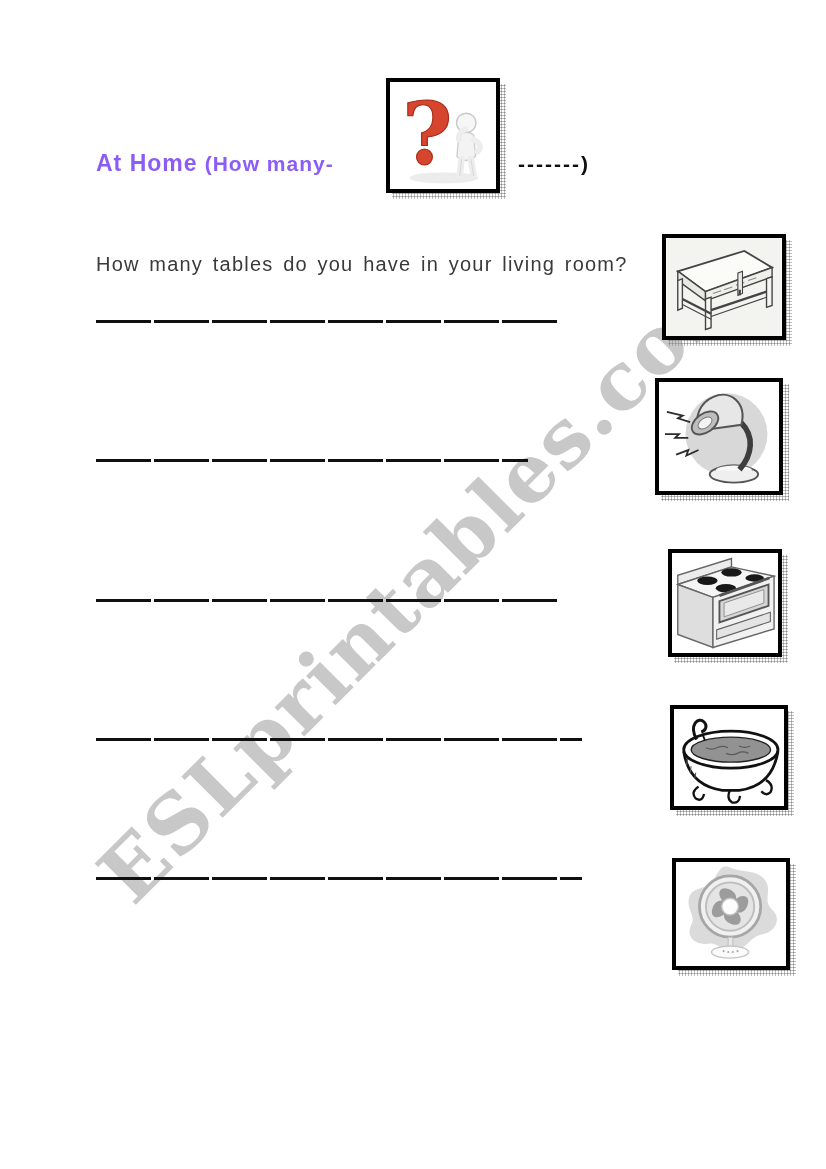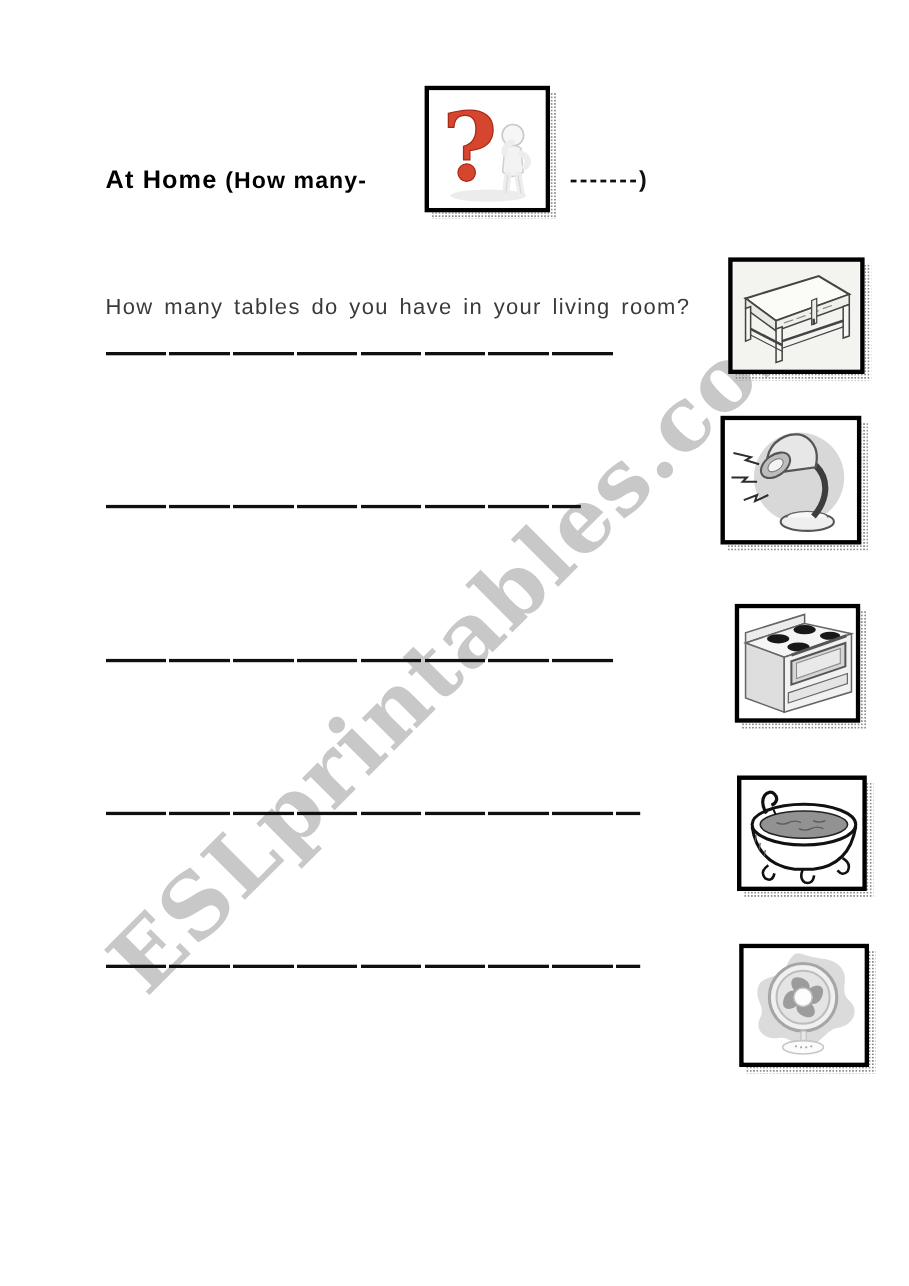--- a/index.html
+++ b/index.html
@@ -15,41 +15,41 @@
     text-align:center;line-height:120px;
     transform:rotate(-45deg);
     font-family:"DejaVu Serif",serif;font-weight:bold;
     font-size:80px;letter-spacing:2px;color:#c8c8c8;
     z-index:1;white-space:nowrap;
   }
 
   
   .title-left{
     position:absolute;left:96px;top:150px;z-index:2;
-    font-weight:bold;color:#000000;white-space:nowrap;
+    font-weight:bold;color:#8b5cf6;white-space:nowrap;
     font-size:22px;letter-spacing:1px;
   }
   .title-main{font-size:23px;}
   .title-paren{font-size:21px;}
   .title-right{
     position:absolute;left:518px;top:152px;z-index:2;
     font-weight:bold;color:#0f0f0f;font-size:21px;letter-spacing:2px;
   }
 
   
   .question-text{
     position:absolute;left:96px;z-index:2;
     font-size:20px;color:#3a3a3a;letter-spacing:1.2px;word-spacing:3px;
     font-weight:400;white-space:nowrap;
   }
   .answer-line{
     position:absolute;left:96px;height:2.5px;z-index:2;
     background:repeating-linear-gradient(90deg,#101010 0 55px,rgba(0,0,0,0) 55px 58px);
   }
-  .q1-text{top:253px;margin-top:15px;} .q1-line{top:320px;width:462px;}
+  .q1-text{top:253px;} .q1-line{top:320px;width:462px;}
   .q2-text{top:393px;} .q2-line{top:459px;width:432px;}
   .q3-text{top:532px;} .q3-line{top:599px;width:462px;}
   .q4-text{top:671px;} .q4-line{top:738px;width:486px;}
   .q5-text{top:810px;} .q5-line{top:877px;width:486px;}
 
   
   .illo{position:absolute;z-index:2;}
   .halftone{
     position:absolute;left:6px;top:6px;width:100%;height:100%;
     background-image:radial-gradient(circle,#8d8d8d 0.9px,rgba(0,0,0,0) 1.15px);

